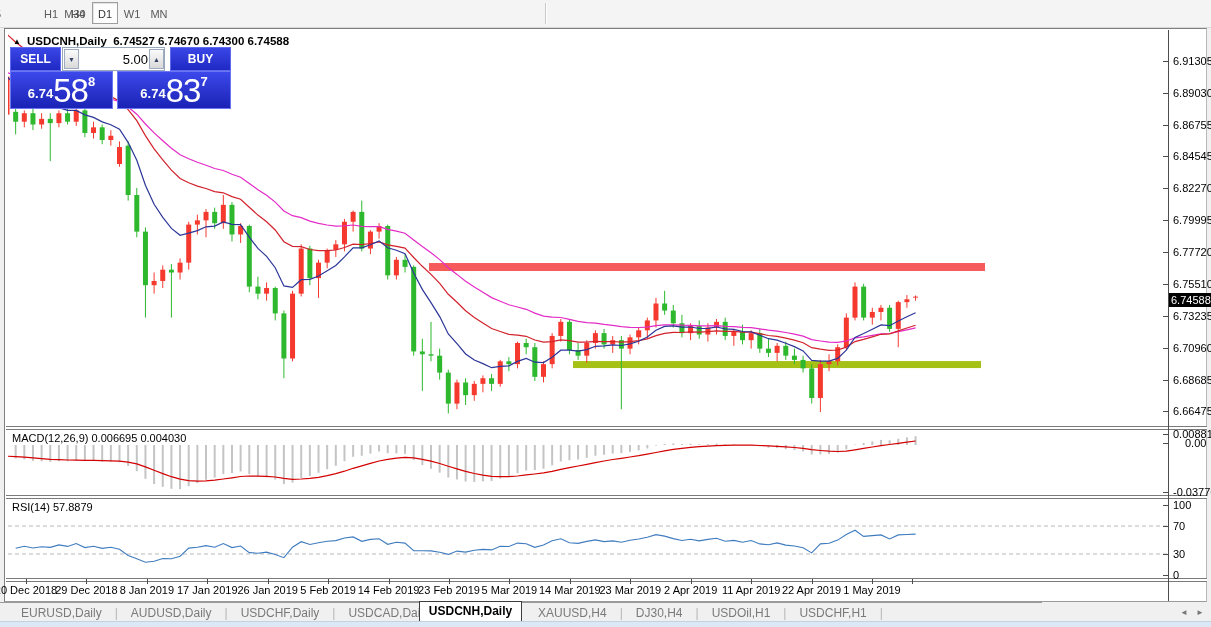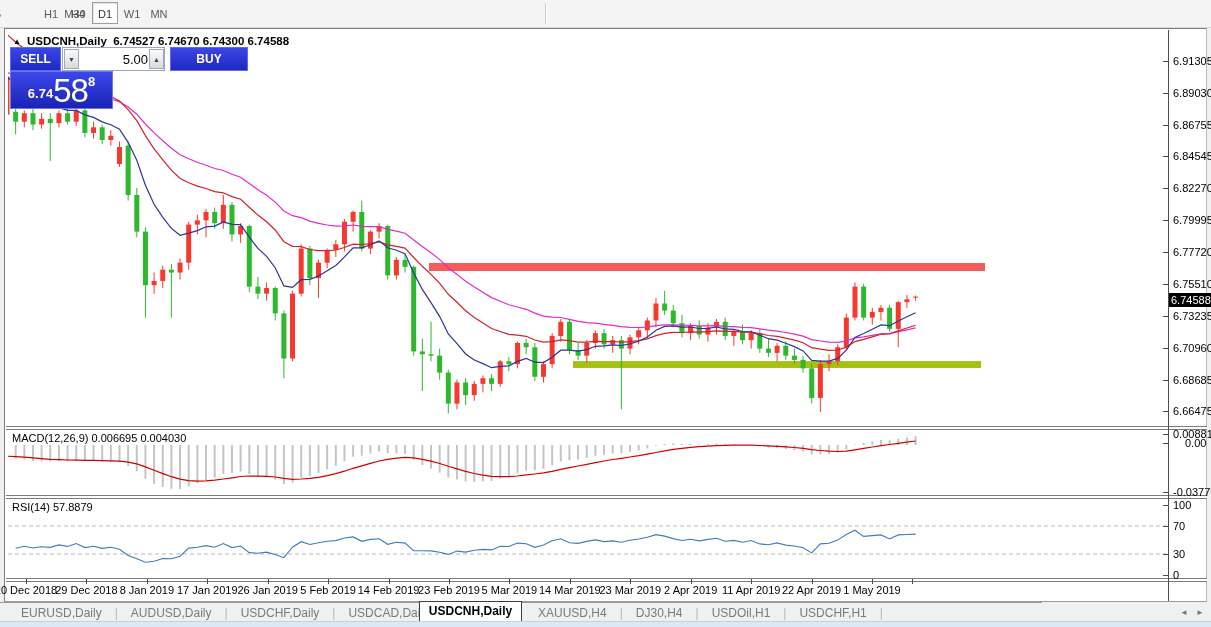--- a/index.html
+++ b/index.html
@@ -414,23 +414,26 @@
 
 <div id="price-tag">6.74588</div>
 
 <div id="trade-panel">
   <div class="blue-btn" style="left:2px;top:2px;width:51px;height:24px;line-height:22px;">SELL</div>
   <div class="spin-group">
     <div class="spin-btn" style="left:1px;">▼</div>
     <input id="vol-field" value="5.00" style="">
     <div class="spin-btn" style="left:86px;">▲</div>
   </div>
-  <div class="blue-btn" style="left:162px;top:2px;width:78px;height:24px;line-height:22px;">BUY</div>
+  <div class="blue-btn" style="left:162px;top:2px;width:61px;height:24px;line-height:22px;">BUY</div>
   <div class="price-box" style="left:2px;width:103px;">
     <span class="small">6.74</span><span class="big">58</span><span class="sup">8</span>
+  </div>
+  <div class="price-box" style="left:109px;width:114px;">
+    <span class="small">6.74</span><span class="big">83</span><span class="sup">7</span>
   </div>
 </div>
 
 <div id="tabbar">
   <div class="tabs-inline" style="left:8px" id="tabs-left">
       <span class="tab">EURUSD,Daily</span>
       <span class="sep">|</span>
       <span class="tab">AUDUSD,Daily</span>
       <span class="sep">|</span>
       <span class="tab">USDCHF,Daily</span>

